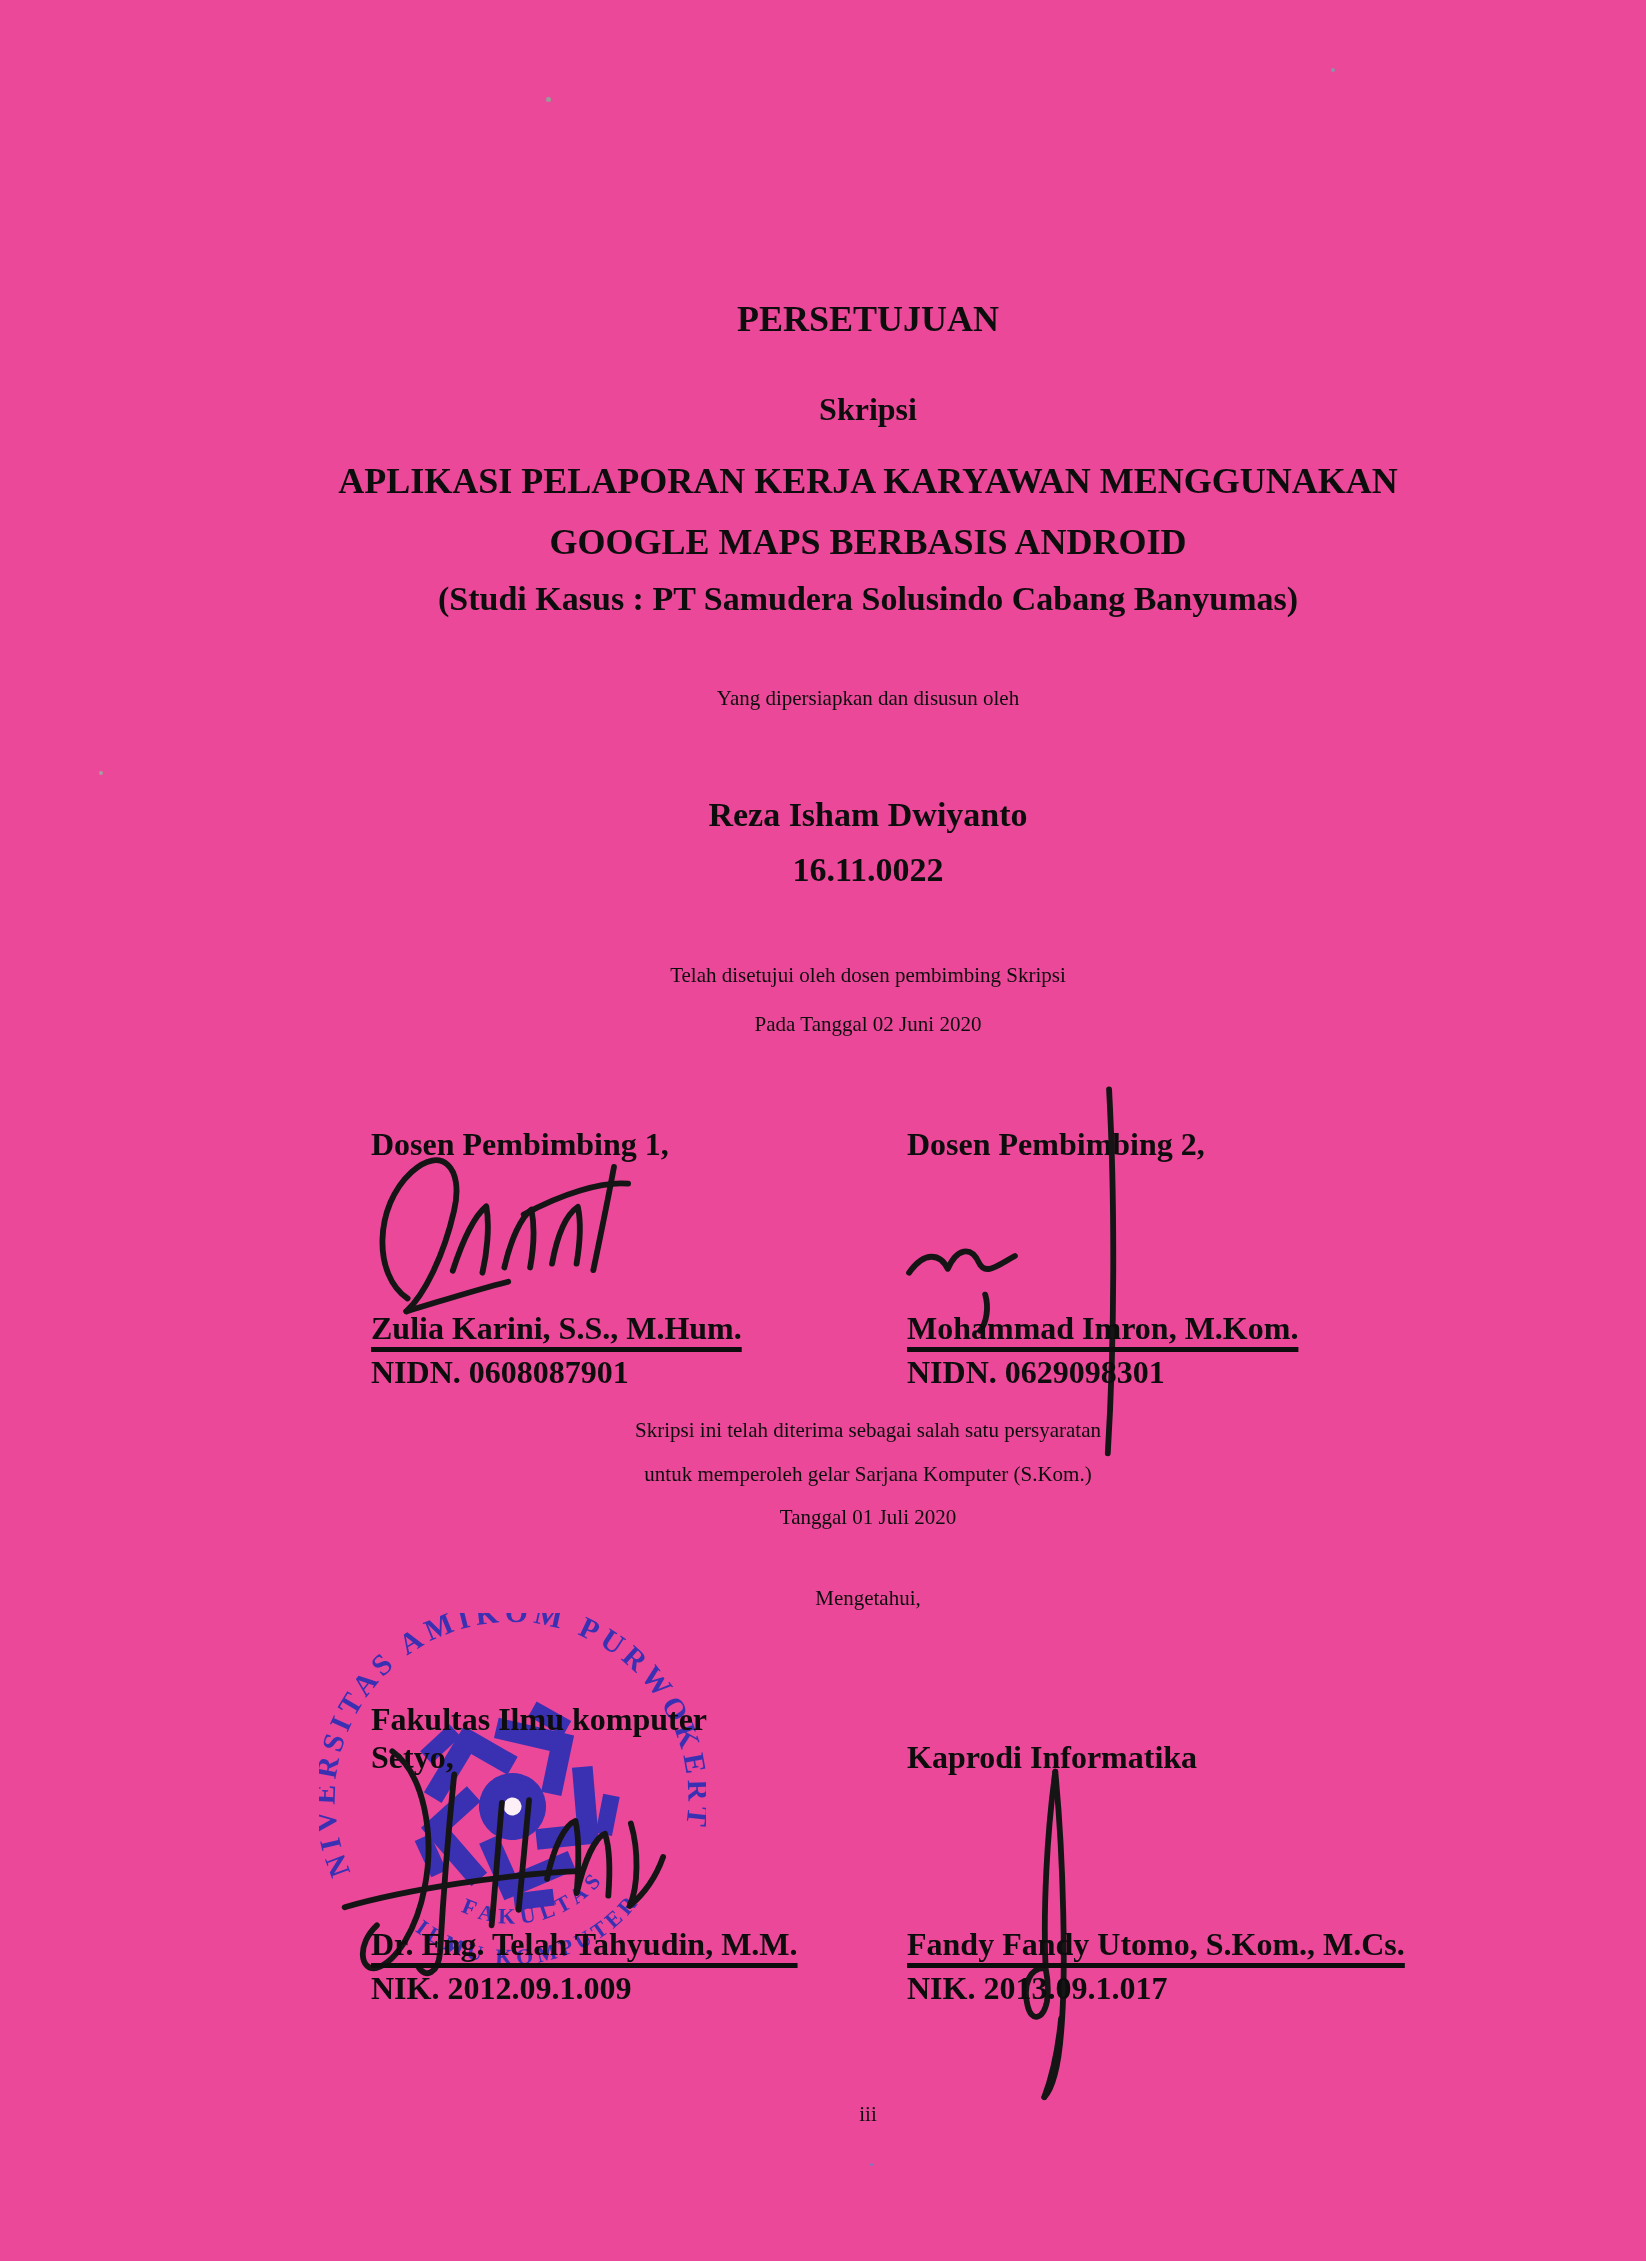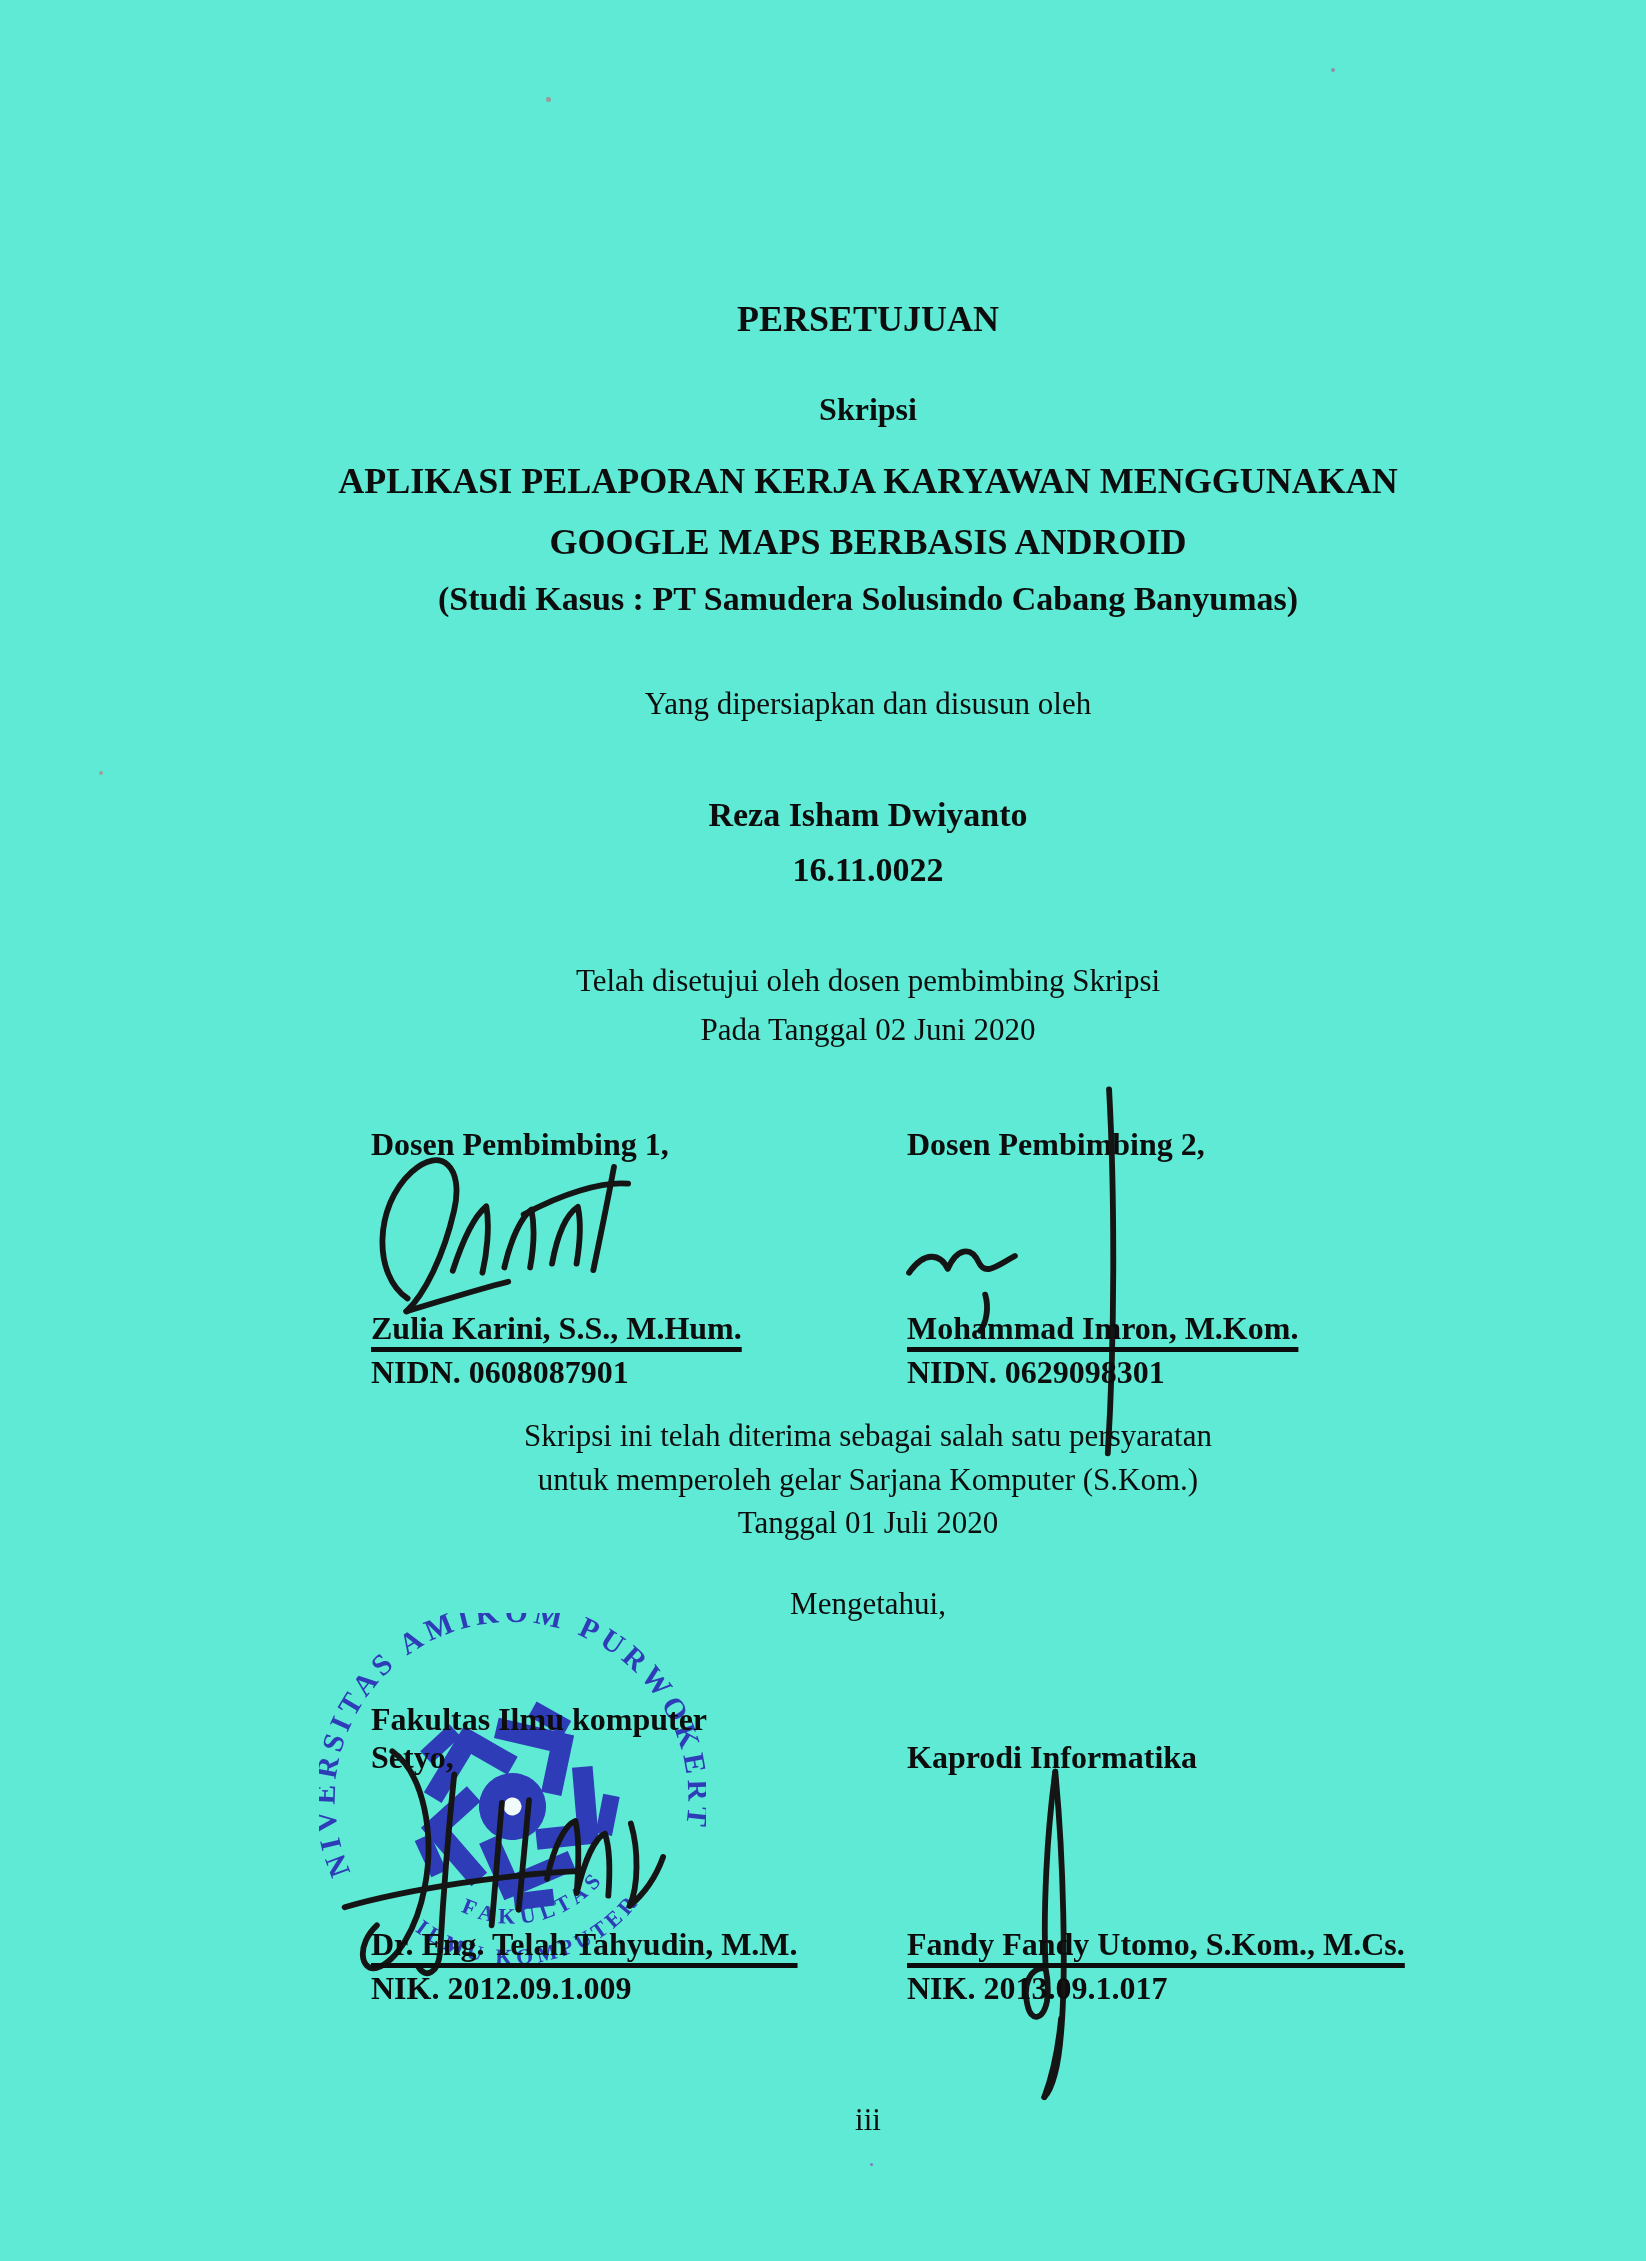--- a/index.html
+++ b/index.html
@@ -1,30 +1,30 @@
 <!DOCTYPE html>
 <html style="font-size:10.3px"><head>
 <meta charset="utf-8">
 <style>
   html,body{margin:0;padding:0;background:#ffffff;}
   .page{
     position:relative;
     width:1647px;height:2261px;
-    background:#5eead4;
+    background:#ec4899;
     overflow:hidden;
     font-family:"Liberation Serif","DejaVu Serif",serif;
     color:#0d0d0d;
   }
   .abs{position:absolute;white-space:nowrap;line-height:1;}
   .c{left:91px;width:1554px;text-align:center;}
   .b{font-weight:700;}
   .f56{font-size:36px;}
   .f52{font-size:34px;}
   .f50{font-size:32px;margin-top:28px;}
-  .f48{font-size:31px;font-family:Liberation Serif, serif;}
+  .f48{font-size:21px;font-family:Liberation Serif, serif;}
   .u{text-decoration:underline;text-decoration-thickness:5.2px;text-underline-offset:8.4px;text-decoration-color:#0d0d0d;}
   .sig path{fill:none;stroke:#151515;stroke-width:9;stroke-linecap:round;stroke-linejoin:round;}
   .speck{position:absolute;border-radius:50%;}
 </style>
 </head>
 <body>
 
 <div class="page">
 
   <div class="abs c b f56" style="top:301px">PERSETUJUAN</div>

